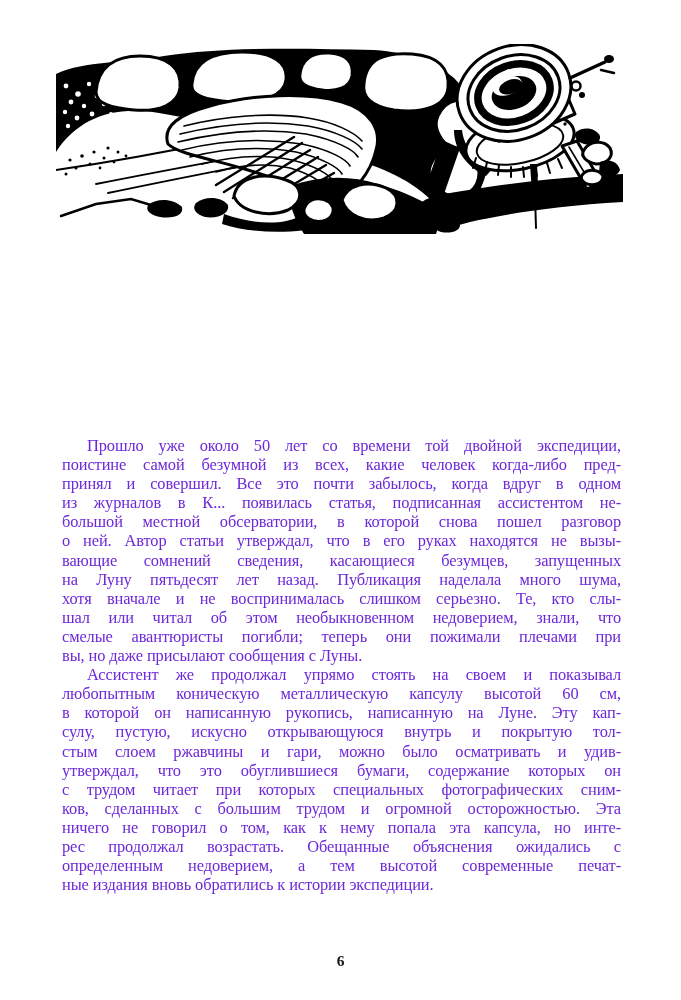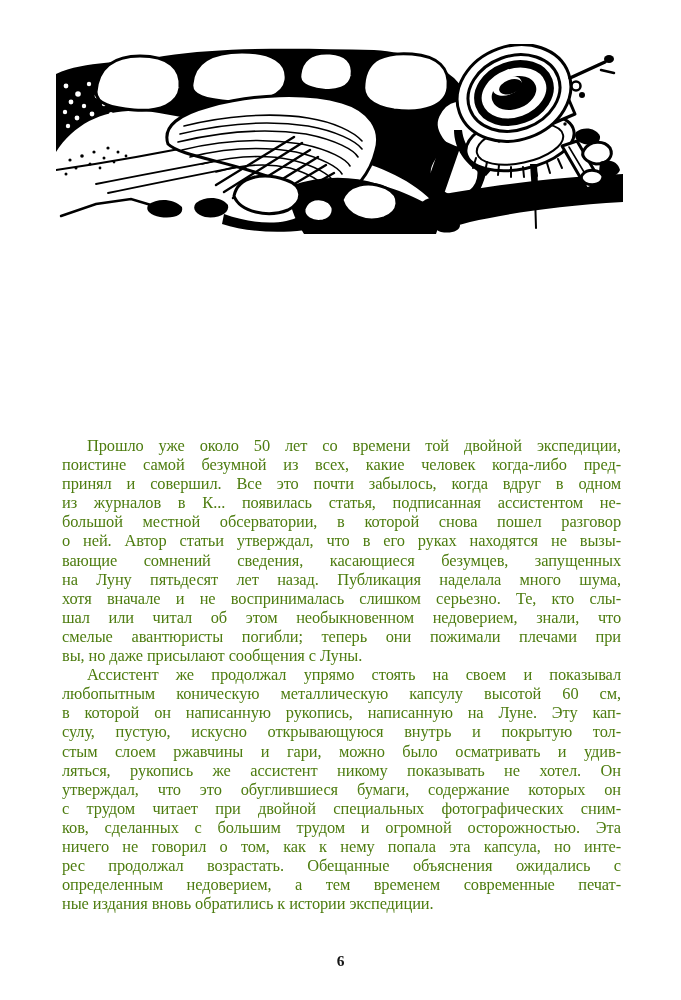--- a/index.html
+++ b/index.html
@@ -1,20 +1,20 @@
 <!DOCTYPE html>
 <html><head>
 <meta charset="utf-8">
 <style>
   html,body{margin:0;padding:0;background:#ffffff;}
   body{width:681px;height:1000px;font-family:"Liberation Serif",serif;}
   .page{position:relative;width:681px;height:1000px;background:#ffffff;overflow:hidden;}
   .illustration{position:absolute;left:56px;top:44px;width:567px;height:190px;margin:0;}
   .illustration svg{display:block;}
-  .text-block{position:absolute;left:62px;top:436px;width:559px;color:#4d7c0f;}
+  .text-block{position:absolute;left:62px;top:436px;width:559px;color:#6d28d9;}
   .para{margin:0;padding:0;}
   .line{
     font-size:16.4px;
     line-height:19.1px;
     height:19.1px;
     overflow:hidden;
     letter-spacing:-0.1px;
     text-align:justify;
     text-align-last:justify;
     text-justify:inter-word;
@@ -201,26 +201,25 @@
         <div class="line">шал или читал об этом необыкновенном недоверием, знали, что</div>
         <div class="line">смелые авантюристы погибли; теперь они пожимали плечами при</div>
         <div class="line last">вы, но даже присылают сообщения с Луны.</div>
       </div>
       <div class="para">
         <div class="line first">Ассистент же продолжал упрямо стоять на своем и показывал</div>
         <div class="line">любопытным коническую металлическую капсулу высотой 60 см,</div>
         <div class="line">в которой он написанную рукопись, написанную на Луне. Эту кап-</div>
         <div class="line">сулу, пустую, искусно открывающуюся внутрь и покрытую тол-</div>
         <div class="line">стым слоем ржавчины и гари, можно было осматривать и удив-</div>
-        <div class="line">ляться, рукопись же ассистент никому показывать не хотел. Он</div>
         <div class="line">утверждал, что это обуглившиеся бумаги, содержание которых он</div>
-        <div class="line">с трудом читает при двойной специальных фотографических сним-</div>
+        <div class="line">с трудом читает при которых специальных фотографических сним-</div>
         <div class="line">ков, сделанных с большим трудом и огромной осторожностью. Эта</div>
         <div class="line">ничего не говорил о том, как к нему попала эта капсула, но инте-</div>
         <div class="line">рес продолжал возрастать. Обещанные объяснения ожидались с</div>
-        <div class="line">определенным недоверием, а тем временем современные печат-</div>
+        <div class="line">определенным недоверием, а тем высотой современные печат-</div>
         <div class="line last">ные издания вновь обратились к истории экспедиции.</div>
       </div>
     </div>
 
   <div class="page-number">6</div>
 
 </div>
 
 </body></html>

